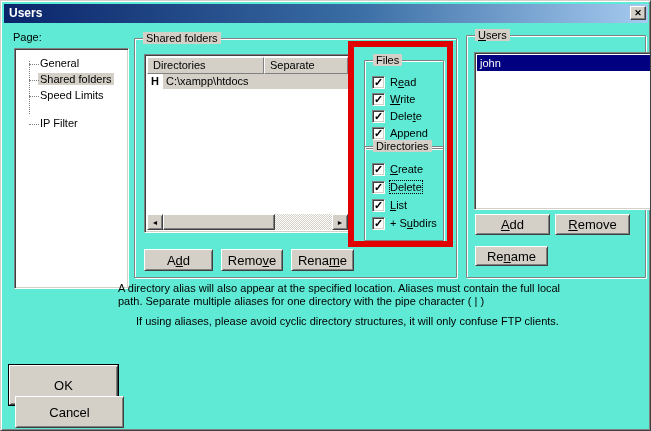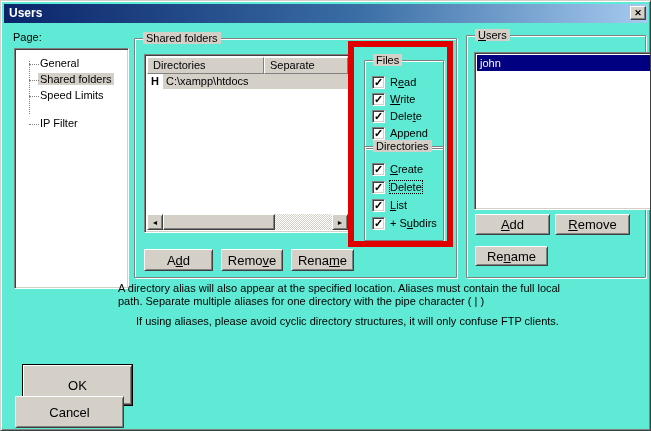--- a/index.html
+++ b/index.html
@@ -220,18 +220,18 @@
   <div class="abs btn" style="left:474px;top:245px;width:73px;height:20px;">
     <span><span>Re</span><span class="u">n</span><span>ame</span></span>
   </div>
 
   <div class="abs" style="left:117px;top:281px;">
     <div class="note-line">A directory alias will also appear at the specified location. Aliases must contain the full local</div>
     <div class="note-line">path. Separate multiple aliases for one directory with the pipe character ( | )</div>
   </div>
   <div class="abs note-line" style="left:135px;top:314px;">If using aliases, please avoid cyclic directory structures, it will only confuse FTP clients.</div>
 
-  <div class="abs btn btn-default" style="left:22px;top:364px;width:109px;height:40px;">OK</div>
+  <div class="abs btn btn-default" style="left:8px;top:364px;width:109px;height:40px;">OK</div>
   <div class="abs btn" style="left:14px;top:395px;width:109px;height:32px;">Cancel</div>
 
   <div class="abs annotation" style="left:347px;top:40px;width:105px;height:206px;"></div>
 
 </div>
 
 </body></html>

